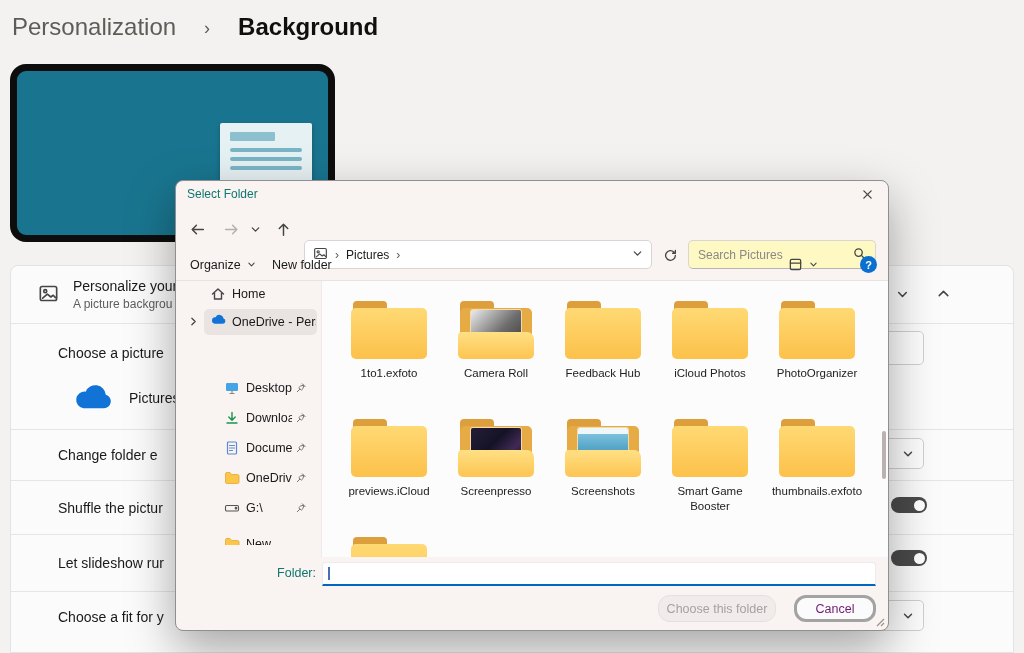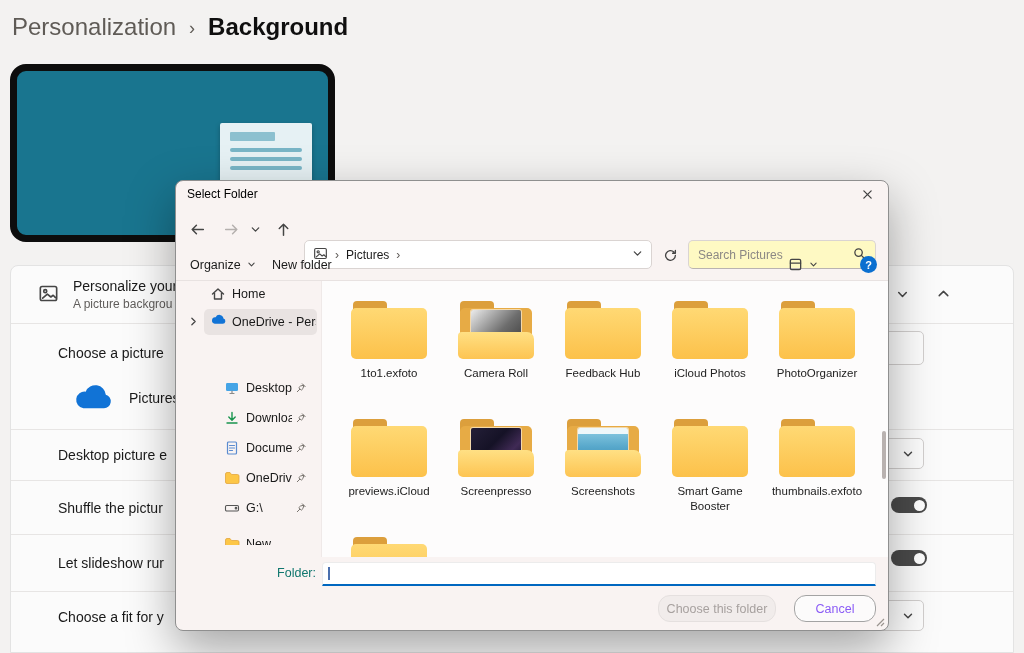--- a/index.html
+++ b/index.html
@@ -1,21 +1,21 @@
 <!DOCTYPE html>
 <html><head>
 <meta charset="utf-8">
 <style>
   *{margin:0;padding:0;box-sizing:border-box}
   html,body{width:1024px;height:653px;overflow:hidden;background:#f3f2f1;
     font-family:"Liberation Sans","DejaVu Sans",sans-serif;color:#1b1b1b}
   #app{position:relative;width:1024px;height:653px;overflow:hidden}
 
   
-  .crumbs{position:absolute;left:12px;top:13px;font-size:24px;display:flex;align-items:center;gap:13px}
+  .crumbs{position:absolute;left:12px;top:13px;font-size:24px;display:flex;align-items:center;gap:28px}
   .crumb-parent{color:#5f5b56}
   .crumb-sep{color:#5f5b56;font-size:18px;padding-top:3px}
   .crumb-current{color:#0f0f0f;font-weight:700}
 
   
   .preview{position:absolute;left:10px;top:64px;width:325px;height:178px;background:#19758f;
     border:7px solid #0d0d0d;border-radius:16px}
   .preview-doc{position:absolute;right:16px;top:52px;width:92px;height:62px;background:#e6f1f4;
     border-radius:2px;box-shadow:0 2px 5px rgba(0,0,0,.25);padding:9px 10px}
   .preview-doc .dhead{height:9px;width:62%;background:#8cc0cf;border-radius:1px;margin-bottom:7px}
@@ -39,21 +39,21 @@
   .toggle::after{content:"";position:absolute;right:2.5px;top:2.5px;width:11px;height:11px;border-radius:50%;background:#fff}
 
   svg.stk{fill:none;stroke:#454545;stroke-width:1.4;stroke-linecap:round;stroke-linejoin:round}
   svg.stk.dis{stroke:#b5b0ae}
 
   
   .dialog{position:absolute;left:175px;top:180px;width:714px;height:451px;background:#f9f3f2;
     border:1px solid #8f8f8f;border-radius:8px;box-shadow:0 18px 48px rgba(0,0,0,.35);
     overflow:hidden;z-index:10;font-size:12px}
   .d-title{position:absolute;left:0;top:0;width:100%;height:26px;display:flex;align-items:center;
-    padding-left:11px;font-size:12px;color:#000000}
+    padding-left:11px;font-size:12px;color:#0f766e}
   .d-close{position:absolute;right:0;top:0;width:42px;height:26px;display:flex;align-items:center;justify-content:center}
 
   .d-nav{position:absolute;left:0;top:26px;width:100%;height:42px}
   .nbtn{position:absolute;top:9px;width:26px;height:26px;display:flex;align-items:center;justify-content:center}
   .addr{position:absolute;left:128px;top:33px;width:348px;height:29px;background:#fff;
     border:1px solid #dad4d2;border-radius:5px;display:flex;align-items:center;padding:0 8px;gap:7px}
   .addr .grow{flex:1}
   .addr-sep{color:#5c5855;font-size:12px}
   .refresh{position:absolute;left:482px;top:36px;width:24px;height:24px;display:flex;align-items:center;justify-content:center}
   .search{position:absolute;left:512px;top:33px;width:188px;height:29px;background:#fef9c3;
@@ -98,21 +98,21 @@
   
   .d-folder-row{position:absolute;left:0;top:376px;width:100%;height:36px}
   .folder-label{position:absolute;left:70px;top:9px;width:70px;text-align:right;font-size:12.5px;color:#0f766e}
   .folder-input{position:absolute;left:146px;top:5px;width:554px;height:24px;background:#fff;
     border:1px solid #ececec;border-bottom:2px solid #0067c0;border-radius:4px 4px 0 0}
   .caret{position:absolute;left:5px;top:4px;bottom:4px;width:1.5px;background:#4a6fae}
   .d-buttons{position:absolute;left:0;top:414px;width:100%;height:30px}
   .btn{position:absolute;height:27px;border-radius:12px;font-size:12.5px;font-family:inherit;
     display:flex;align-items:center;justify-content:center}
   .btn-choose{left:482px;width:118px;background:#f1eceb;color:#a7a19f;border:1px solid #e5e0df}
-  .btn-cancel{left:618px;width:82px;background:#fcfbfb;color:#8b5cf6;border:1px solid #a3a3a3}
+  .btn-cancel{left:618px;width:82px;background:#fcfbfb;color:#701a75;border:3px solid #a3a3a3}
   .grip{position:absolute;right:2px;bottom:2px;width:13px;height:13px}
 </style>
 </head>
 <body>
 
 <div id="app">
 
   <div class="crumbs">
     <span class="crumb-parent">Personalization</span>
     <span class="crumb-sep">›</span>
@@ -147,21 +147,21 @@
 
     <span class="srow-title" style="left:47px;top:79px">Choose a picture</span>
 
     <span class="cloud-big">
       <svg viewBox="0 0 48 30" width="44" height="29">
           <path d="M13.5 25.5 h22.5 a7.5 7.5 0 0 0 2-14.7 A11.5 11.5 0 0 0 16 7.5 A9 9 0 0 0 13.5 25.5 Z" fill="#1173d6"></path>
         </svg>
     </span>
     <span class="srow-title" style="left:118px;top:124px">Pictures</span>
 
-    <span class="srow-title" style="left:47px;top:181px">Desktop picture e</span>
+    <span class="srow-title" style="left:47px;top:181px">Change folder e</span>
 
     <span class="srow-title" style="left:47px;top:234px">Shuffle the pictur</span>
 
     <span class="srow-title" style="left:47px;top:289px">Let slideshow rur</span>
 
     <span class="srow-title" style="left:47px;top:343px">Choose a fit for y</span>
   </div>
 
   <span class="pctl" style="left:896px;top:287px">
     <svg class="stk" viewBox="0 0 12 12" width="13" height="13">

